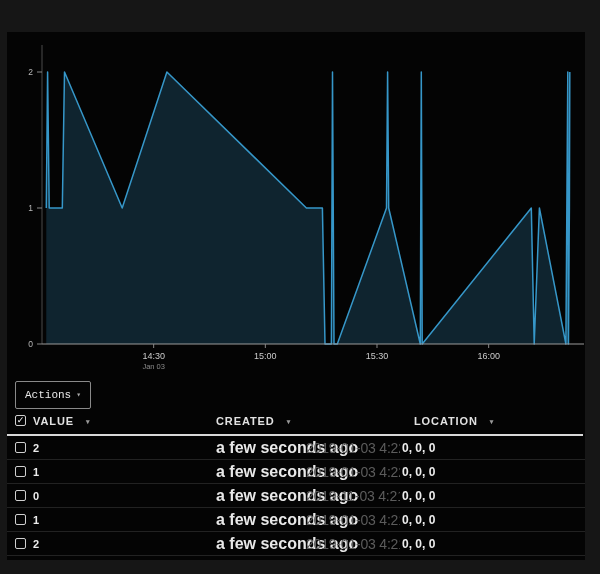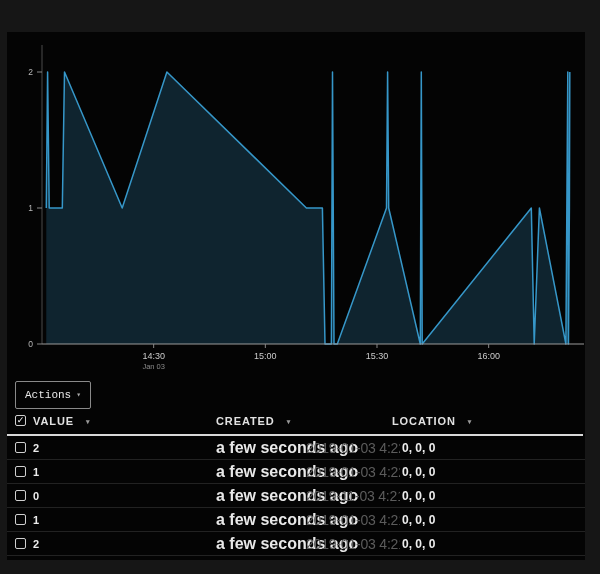--- a/index.html
+++ b/index.html
@@ -60,21 +60,21 @@
     letter-spacing: 0.9px;
     color: #e2e2e2;
     display: flex;
     align-items: center;
     gap: 12px;
     cursor: pointer;
   }
   .th .caret { font-size: 7px; color: #999; }
   .th-value { left: 26px; }
   .th-created { left: 209px; }
-  .th-location { left: 385px; }
+  .th-location { left: 407px; }
   .header-divider {
     position: absolute;
     left: 0; top: 402px;
     width: 576px; height: 2px;
     background: #d8d8d8;
   }
   .cb {
     position: absolute;
     left: 8px;
     width: 11px; height: 11px;

